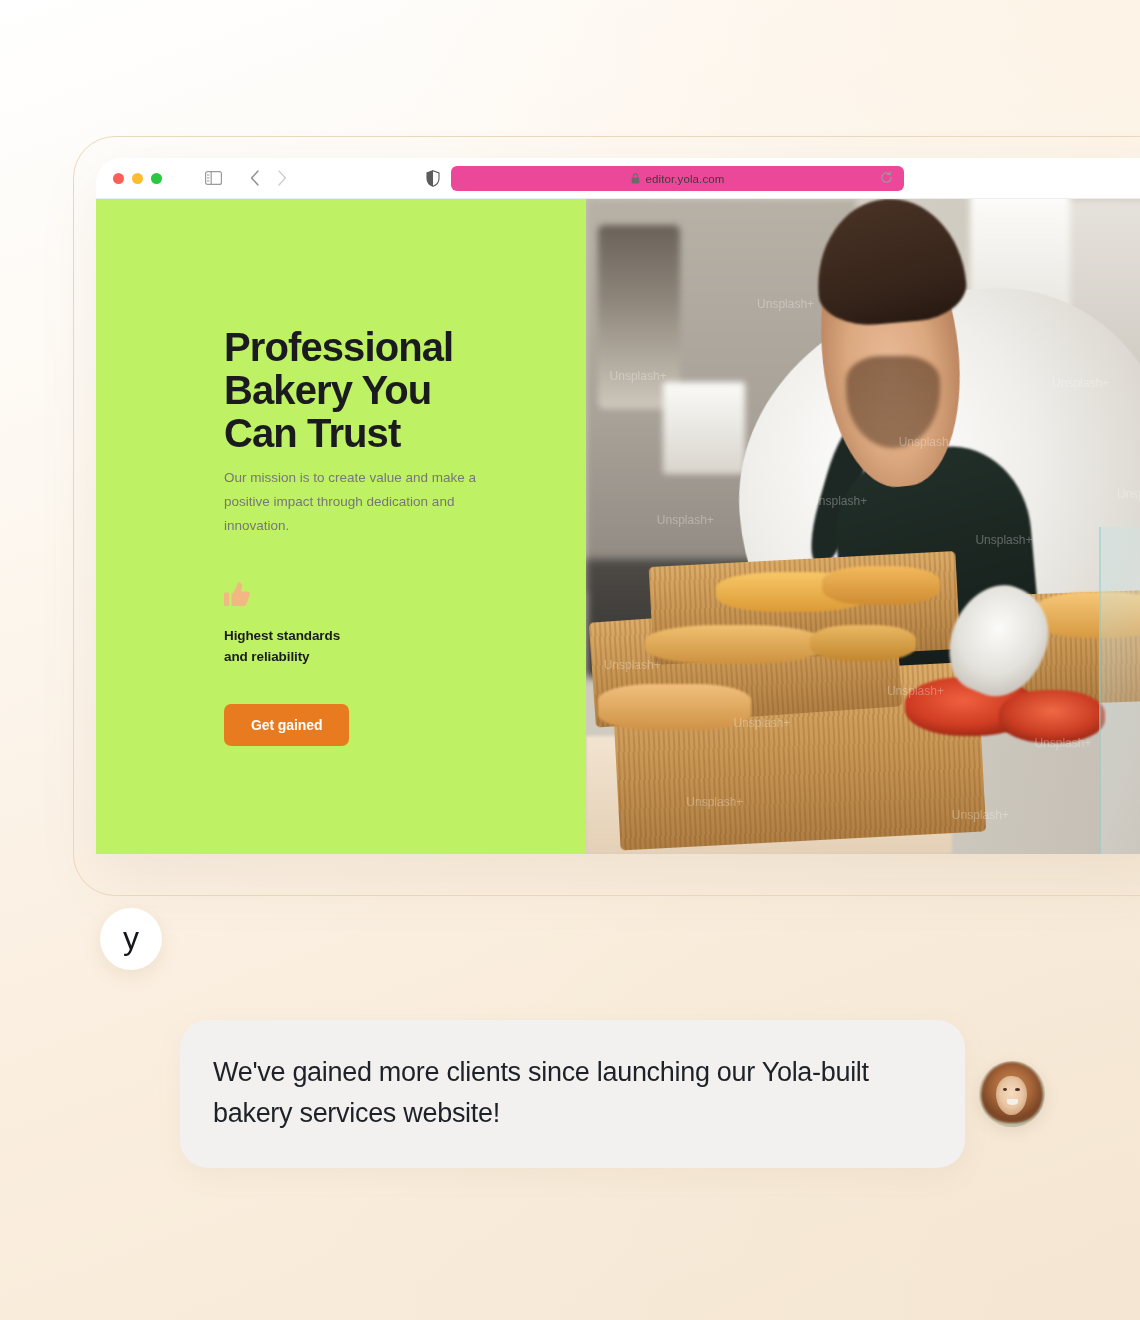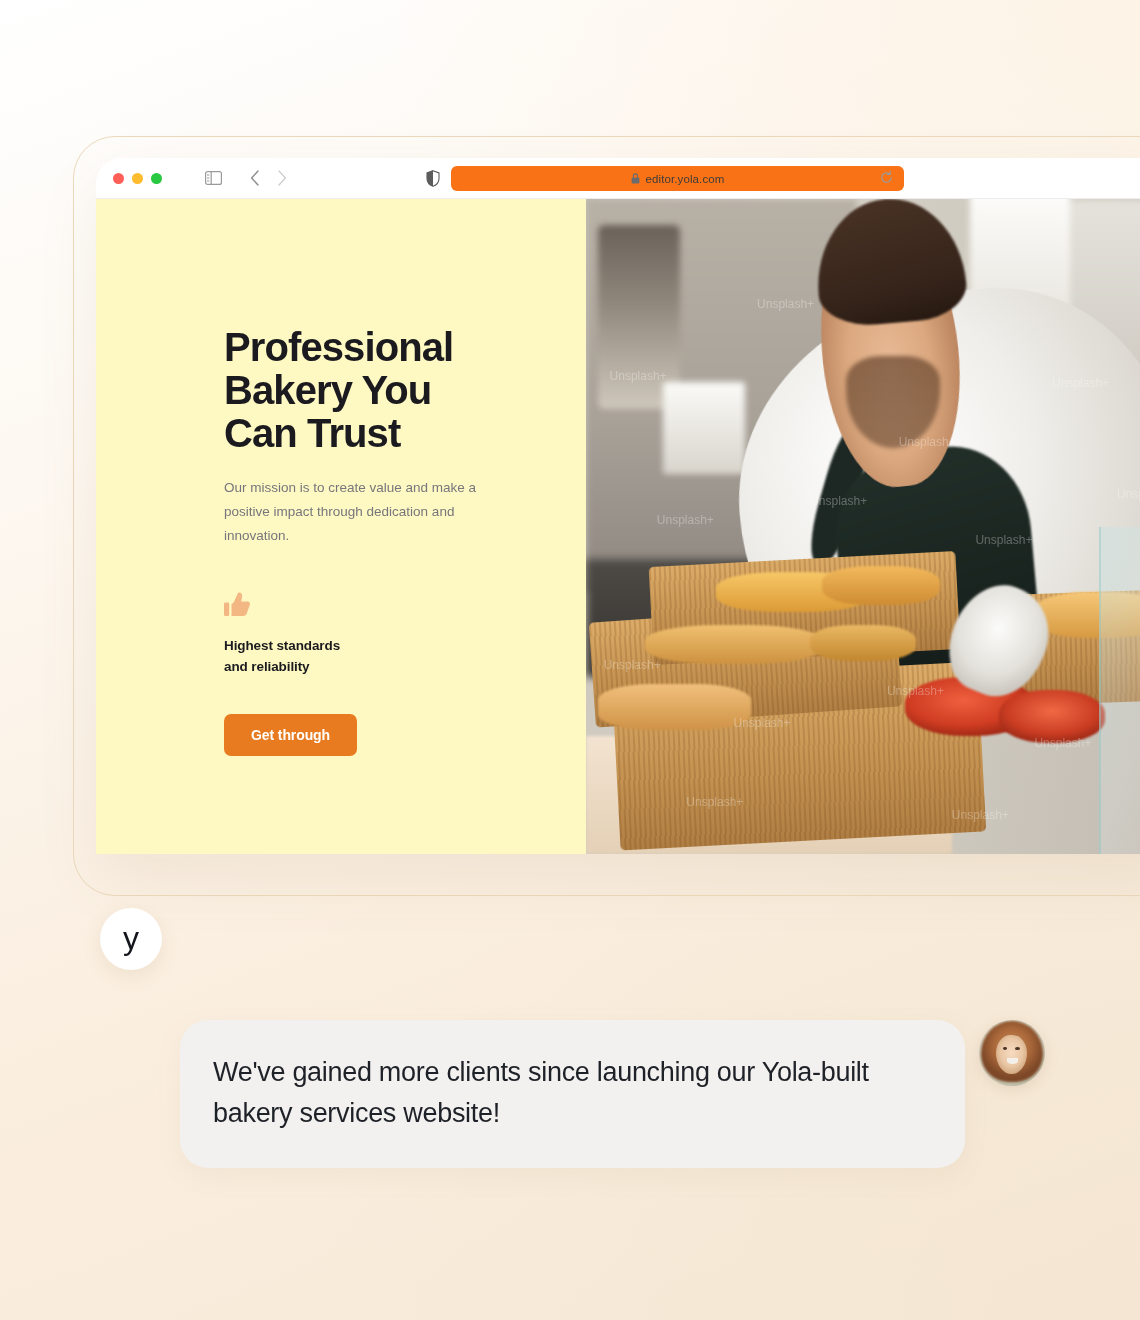--- a/index.html
+++ b/index.html
@@ -76,21 +76,21 @@
   .nav-forward { margin-left: 17px; color: #cfcfcf; }
 
   .shield-icon { position: absolute; left: 330px; }
 
   .url-bar {
     position: absolute;
     left: 355px;
     top: 8px;
     width: 453px;
     height: 25px;
-    background: #f97316;
+    background: #ec4899;
     border-radius: 6px;
     display: flex;
     align-items: center;
     justify-content: center;
     gap: 6px;
   }
   .url-text {
     font-size: 11.5px;
     color: #3c3c3c;
     letter-spacing: 0.1px;
@@ -106,35 +106,35 @@
   
   .page-body {
     display: flex;
     height: 655px;
     background: #ffffff;
   }
 
   .hero-left {
     width: 490px;
     flex: 0 0 490px;
-    background: #fef9c3;
+    background: #bef264;
     padding: 127px 0 0 128px;
   }
 
   .hero-title {
     font-size: 40px;
     line-height: 1.07;
     font-weight: 700;
     color: #1b1b1f;
     letter-spacing: -0.9px;
     width: 260px;
   }
 
   .hero-sub {
-    margin-top: 22px;
+    margin-top: 12px;
     width: 280px;
     font-size: 13.5px;
     line-height: 1.78;
     color: #76767c;
   }
 
   .features {
     margin-top: 42px;
     display: flex;
     gap: 33px;
@@ -389,20 +389,21 @@
     color: #1e2127;
     line-height: 1.2;
     letter-spacing: -0.2px;
   }
 
   .chat-row-two {
     position: absolute;
     left: 180px;
     top: 122px;
     display: flex;
+    align-items: center;
   }
   .bubble-two {
     width: 785px;
     padding: 32px 40px 34px 33px;
     border-radius: 28px;
   }
   .bubble-two-text {
     font-size: 27px;
     line-height: 1.52;
     color: #1e2127;
@@ -513,21 +514,21 @@
               <rect x="0" y="10.5" width="5.2" height="13.5" rx="1.3" fill="#f3b784"></rect>
               <path d="M7.6 24h11.6c1.6 0 3-1 3.5-2.5l3.1-8.6c.6-1.7-.6-3.4-2.4-3.4h-6.2l.9-4.8C18.5 2.3 17.2.6 15.4.6c-.8 0-1.6.5-1.9 1.3L9.9 10c-.3.6-.8 1.1-1.4 1.4l-1 .5V24z" fill="#f3b784"></path>
             </svg>
           </div>
           <div class="feature-label">Highest standards and reliability</div>
         </div>
 
 
       </div>
 
-      <button class="cta-button">Get through</button>
+      <button class="cta-button">Get gained</button>
     </div>
 
     <div class="hero-photo">
       <div class="ph-bg"></div>
       <div class="ph-counter"></div>
       <div class="ph-counter2"></div>
       <div class="ph-shelf"></div>
       <div class="ph-blue"></div>
       <div class="ph-towels"></div>
       <div class="ph-bottles"></div>

